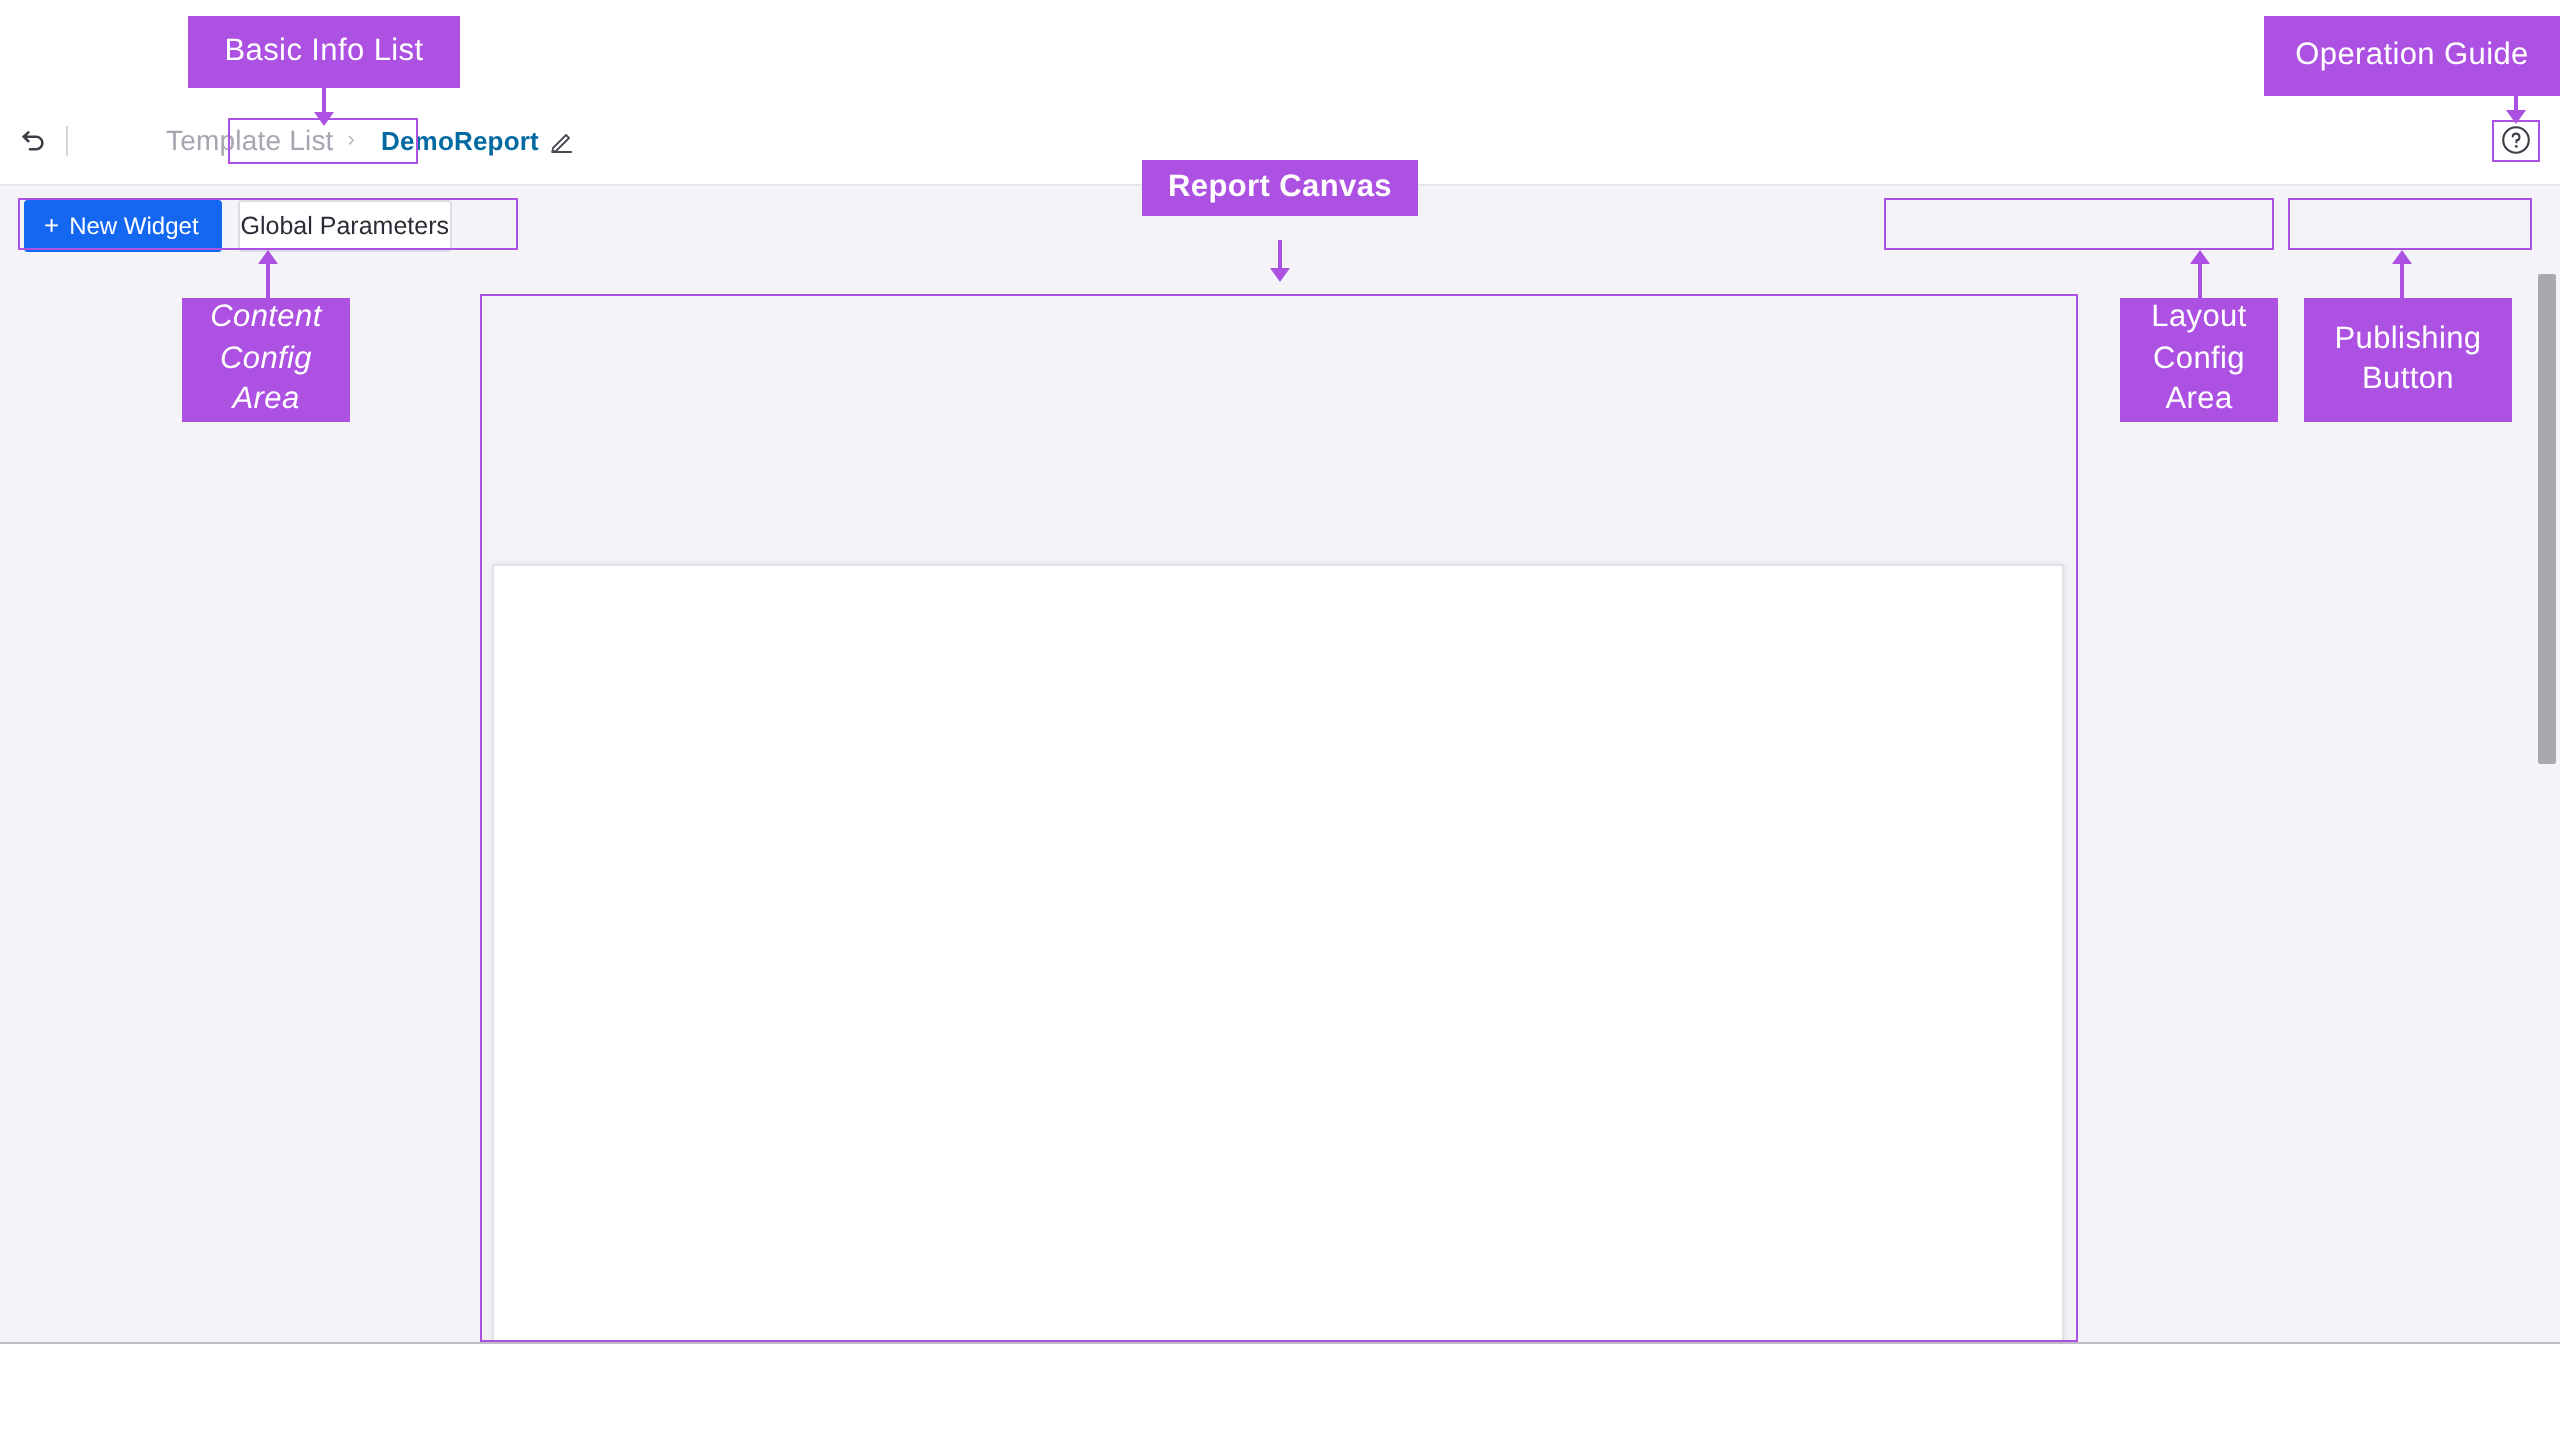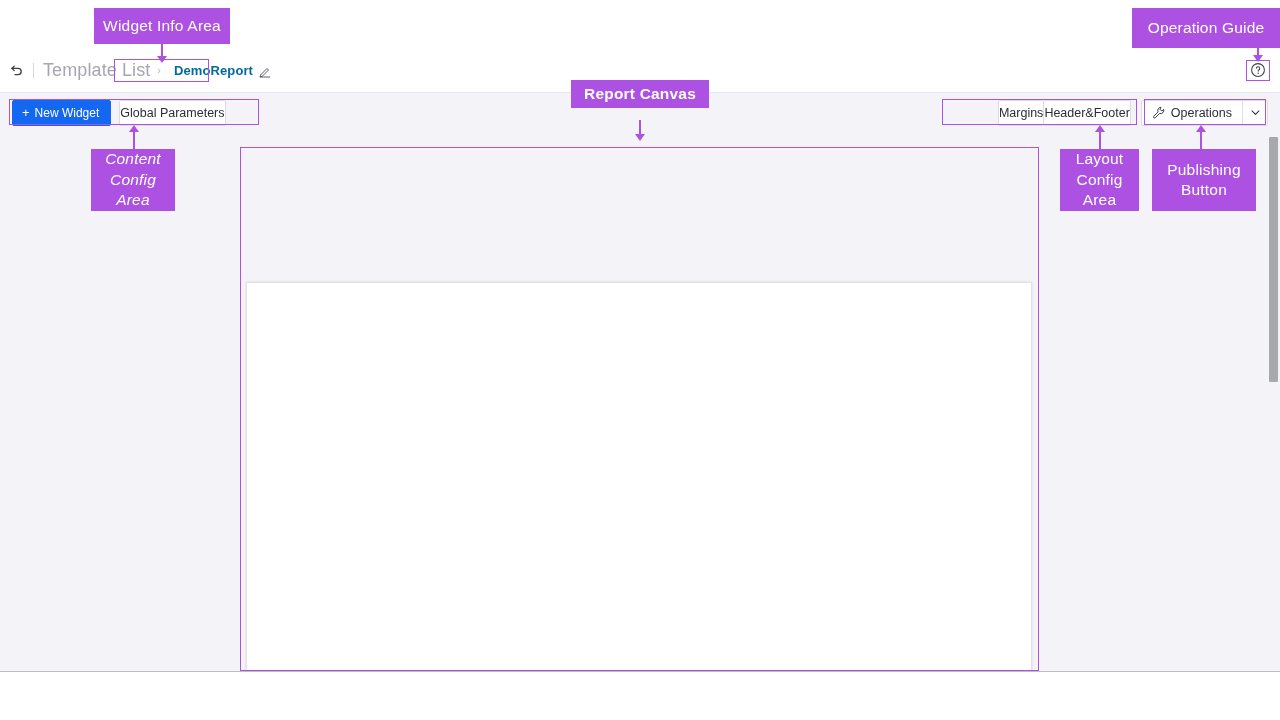--- a/index.html
+++ b/index.html
@@ -30,22 +30,23 @@
     width: 16px; height: 16px;
     display: flex; align-items: center; justify-content: center;
     color: #3d3d46; font-size: 14px; line-height: 1;
     cursor: pointer;
   }
   .bc-sep-pipe {
     margin: 0 9px 0 8px;
     width: 1px; height: 15px; background: #d5d5dd;
   }
   .bc-link {
-    font-size: 18px; color: #a6a6b0; letter-spacing: .1px;
+    font-size: 14px; color: #a6a6b0; letter-spacing: .1px;
     cursor: pointer;
+    margin-left: 40px;
   }
   .bc-arrow {
     margin: 0 7px; font-size: 11px; color: #b7b7c0;
   }
   .bc-current-wrap {
     display: flex; align-items: center; gap: 6px;
     padding: 3px 5px 3px 6px;
   }
   .bc-current {
     font-size: 13px; color: #0369a1; font-weight: 600; letter-spacing: .1px;
@@ -209,61 +210,33 @@
       <div class="tb-left">
         <button class="btn btn-primary">
           <span class="plus">+</span>
           <span>New Widget</span>
         </button>
         <button class="btn btn-default" style="margin-left:8px;">
           <span>Global Parameters</span>
         </button>
       </div>
 
-      <div class="tb-right">
-        <div class="btn-group">
-          <button class="btn btn-default">
-            <span>Margins</span>
-          </button>
-          <button class="btn btn-default">
-            <span>Header&amp;Footer</span>
-          </button>
-        </div>
-
-        <div class="btn-split">
-          <div class="main">
-            <span style="display:flex;">
-              <svg width="13" height="13" viewBox="0 0 14 14" aria-hidden="true">
-                <path d="M9.6 1.4 a3.4 3.4 0 0 0 -3.0 5.0 L1.8 11.2 a1.15 1.15 0 0 0 1.6 1.6
-                         l4.8 -4.8 a3.4 3.4 0 0 0 4.3 -4.4 L10.6 5.5 L8.6 3.5 Z" fill="none" stroke="#2c2c36" stroke-width="1.0" stroke-linejoin="round"></path>
-              </svg>
-            </span>
-            <span>Operations</span>
-          </div>
-          <div class="divider"></div>
-          <div class="caret">
-            <svg width="11" height="11" viewBox="0 0 12 12" aria-hidden="true">
-              <path d="M2.2 4.3 L6 8.1 L9.8 4.3" fill="none" stroke="#2c2c36" stroke-width="1.1" stroke-linecap="round" stroke-linejoin="round"></path>
-            </svg>
-          </div>
-        </div>
-      </div>
     </div>
 
     <div class="editor-body">
       <div class="canvas-shadow"></div>
     </div>
 
     <div class="vscroll-track"></div>
     <div class="vscroll-thumb"></div>
     <div class="hscroll-line"></div>
     <div class="page-below"></div>
   </div>
 
-  <div class="anno-label" style="left:94px; top:8px; width:136px; height:36px;">Widget Info Area</div>
+  <div class="anno-label" style="left:94px; top:8px; width:136px; height:36px;">Basic Info List</div>
   <div class="anno-line" style="left:161px; top:44px; height:14px;"></div>
   <div class="anno-arrow down" style="left:157px; top:56px;"></div>
   <div class="anno-box" style="left:114px; top:59px; width:95px; height:23px;"></div>
 
   <div class="anno-label" style="left:1132px; top:8px; width:148px; height:40px;">Operation Guide</div>
   <div class="anno-line" style="left:1257px; top:44px; height:13px;"></div>
   <div class="anno-arrow down" style="left:1253px; top:55px;"></div>
   <div class="anno-box" style="left:1246px; top:60px; width:24px; height:21px;"></div>
 
   <div class="anno-label" style="left:571px; top:80px; width:138px; height:28px;font-weight:bold;">Report Canvas</div>

